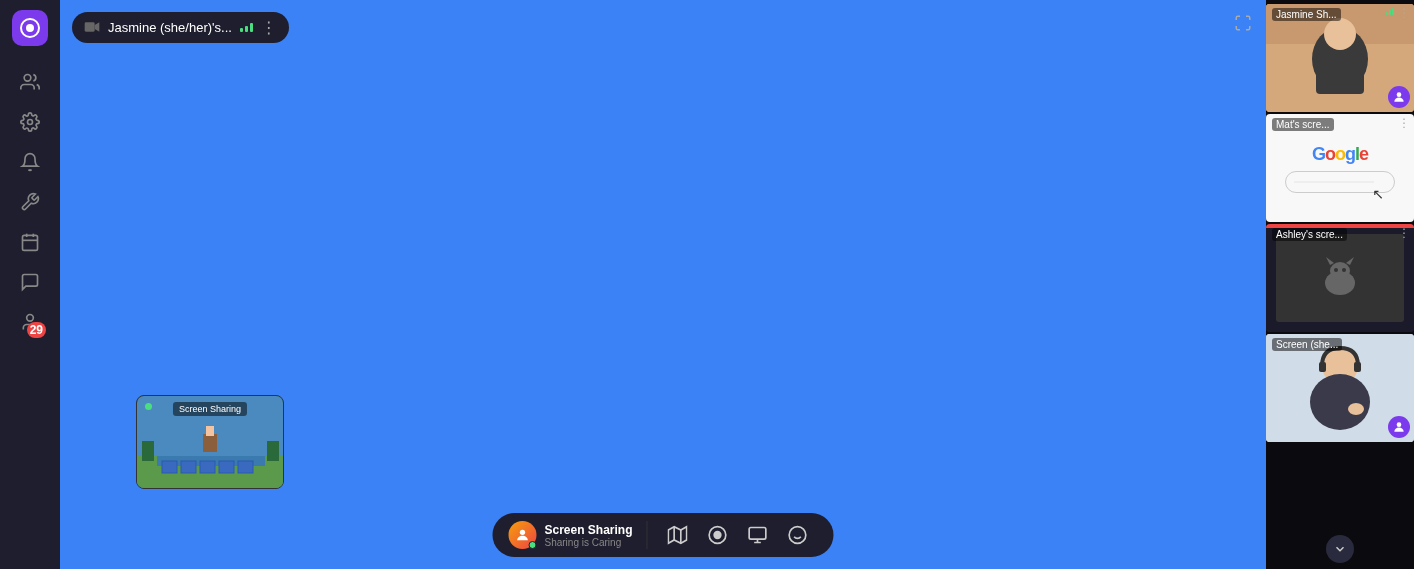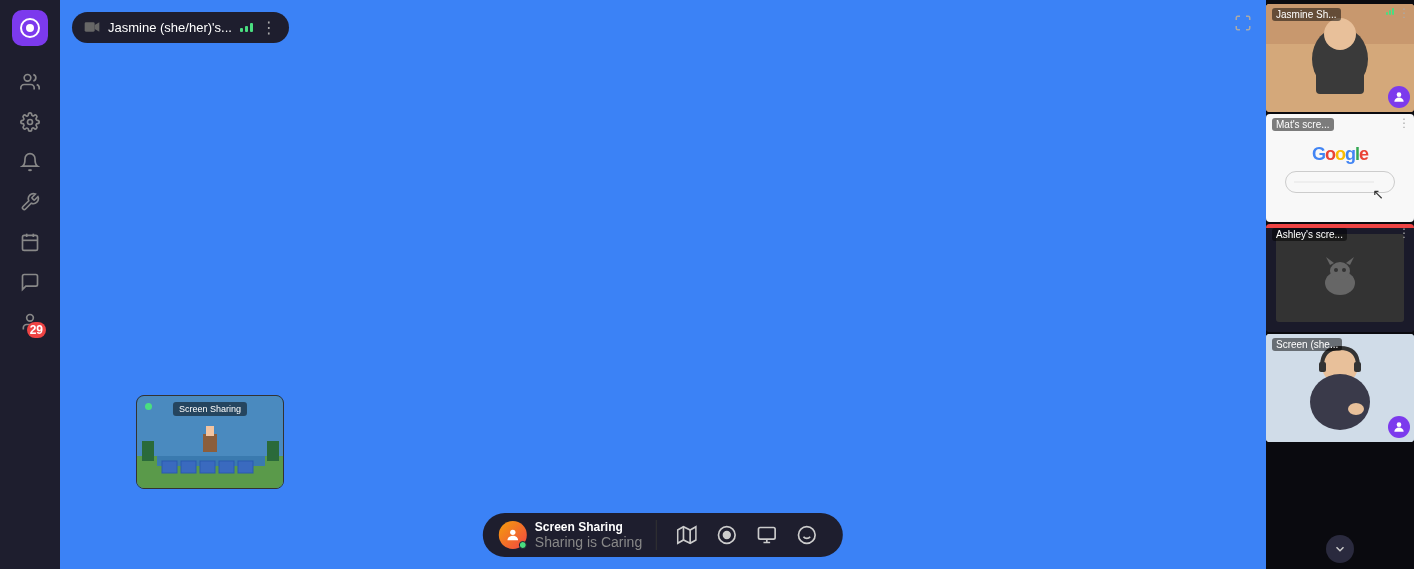--- a/index.html
+++ b/index.html
@@ -192,21 +192,21 @@
       bottom: 0;
       right: 0;
       width: 8px;
       height: 8px;
       background: #4ade80;
       border-radius: 50%;
       border: 1px solid #1e1e2e;
     }
     .ss-text { display: flex; flex-direction: column; }
     .ss-title { color: white; font-size: 12px; font-weight: 600; }
-    .ss-subtitle { color: #888; font-size: 14px; }
+    .ss-subtitle { color: #888; font-size: 10px; }
     .toolbar-btn {
       background: none;
       border: none;
       color: #ccc;
       font-size: 18px;
       cursor: pointer;
       padding: 6px 10px;
       border-radius: 8px;
       display: flex;
       align-items: center;

